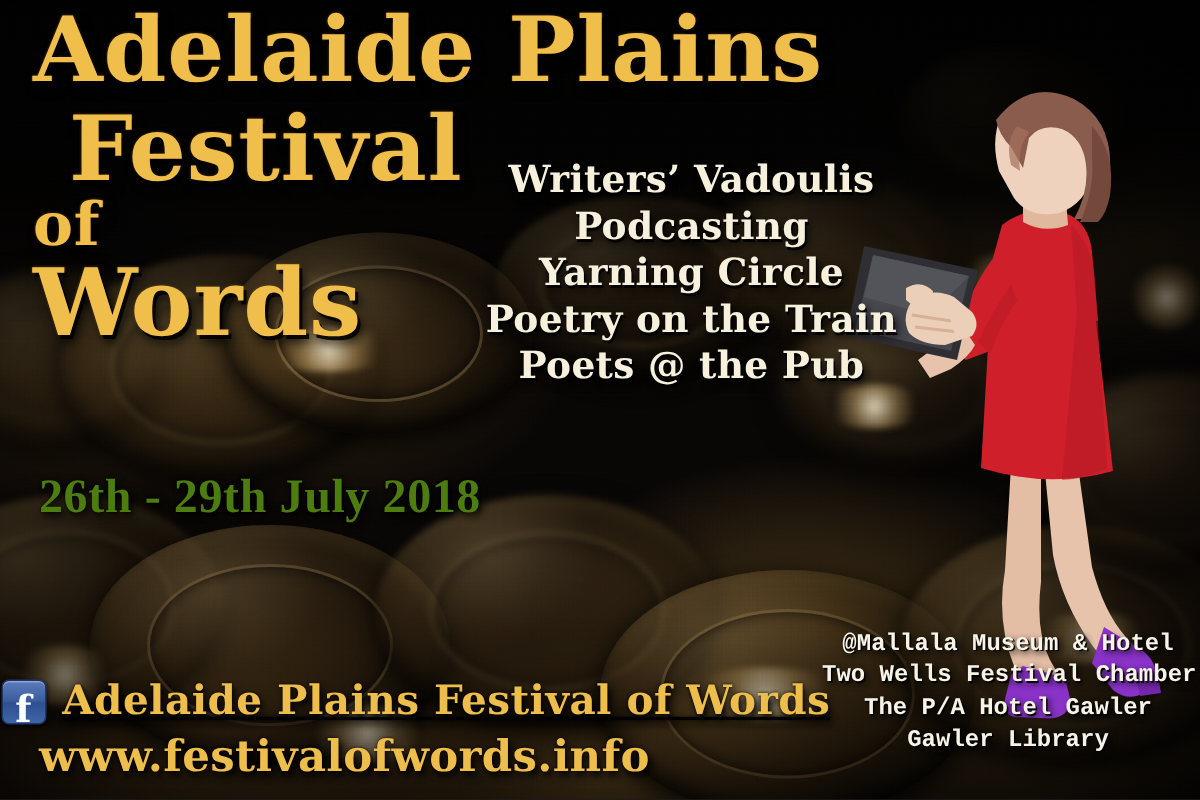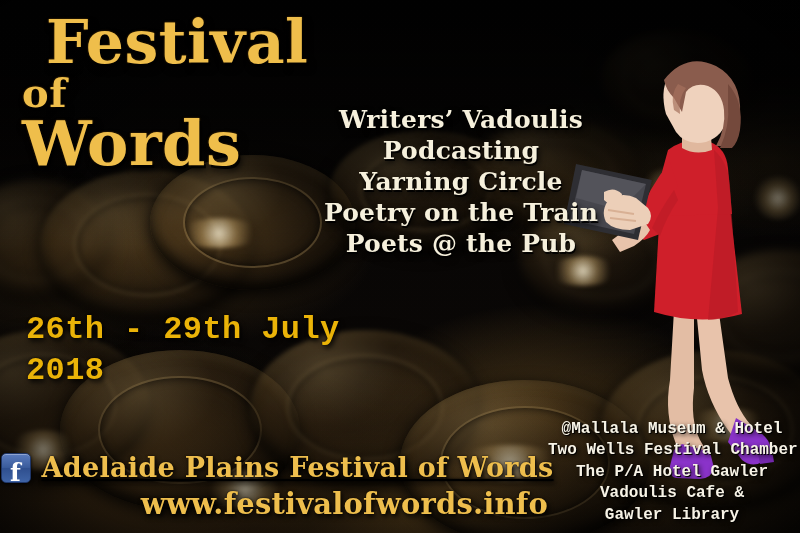--- a/index.html
+++ b/index.html
@@ -94,22 +94,22 @@
       0 0 2px rgba(120,78,10,.9);
     white-space:nowrap;
   }
   .t1{ font-size:60px; }
   .t2{ font-size:60px; margin-top:8px;margin-left:24px; }
   .t3{ font-size:40px; margin-top:2px; }
   .t4{ font-size:62px; margin-top:2px; }
 
   .dates{
     left:26px; top:310px; width:340px;
-    color:#eab308;
-    font-family:Liberation Mono, monospace;
+    color:#4d7c0f;
+    font-family:Liberation Serif, serif;
     font-weight:700;
     font-size:32px;
     line-height:1.28;
     letter-spacing:.4px;
     text-shadow:2px 3px 5px rgba(0,0,0,.9), 0 0 2px rgba(0,0,0,.8);
   }
 
   
   .events{
     left:305px; top:104px; width:312px;
@@ -172,21 +172,21 @@
   .fb-text{
     color:#eebe4d;
     font-family:"DejaVu Serif", serif;
     font-weight:700;
     font-size:27px;
     letter-spacing:.3px;
     white-space:nowrap;
     text-shadow:2px 3px 5px rgba(0,0,0,.92), 0 0 2px rgba(0,0,0,.85);
   }
   .url{
-    text-align:right;
+    text-align:left;
     margin-top:4px;
     padding-left:26px;
     color:#eebe4d;
     font-family:"DejaVu Serif", serif;
     font-weight:700;
     font-size:29px;
     letter-spacing:.2px;
     white-space:nowrap;
     text-shadow:2px 3px 5px rgba(0,0,0,.92), 0 0 2px rgba(0,0,0,.85);
   }
@@ -269,40 +269,40 @@
       <path d="M78 18 Q106 2 128 20 Q142 36 138 58 Q134 78 116 84 Q96 88 86 74 L76 56 Q70 34 78 18 Z" fill="#efd2bd"></path>
 
       <path d="M74 22 Q96 -6 126 8 Q152 22 150 56 Q149 76 142 88 L126 88 Q136 70 134 52 Q132 34 118 28
                Q104 24 96 34 L92 54 L84 40 Q76 32 74 22 Z" fill="#8a5c4d"></path>
       <path d="M96 30 Q88 40 90 56 L84 52 Q80 36 88 26 Z" fill="#a5705c" opacity=".7"></path>
       <path d="M138 26 Q154 44 150 72 Q148 84 142 90 L130 90 Q140 68 138 46 Z" fill="#74493c"></path>
     </svg>
   </div>
 
   <div class="layer title-block">
+    <div class="title-line t1">Adelaide Plains</div>
     <div class="title-line t2">Festival</div>
     <div class="title-line t3">of</div>
     <div class="title-line t4">Words</div>
   </div>
 
   <div class="layer dates">26th - 29th July 2018</div>
 
   <div class="layer events">
     <div>Writers’ Vadoulis</div>
     <div>Podcasting</div>
     <div>Yarning Circle</div>
     <div>Poetry on the Train</div>
     <div>Poets @ the Pub</div>
   </div>
 
   <div class="layer venues">
     <div>@Mallala Museum &amp; Hotel</div>
     <div>Two Wells Festival Chamber</div>
     <div>The P/A Hotel Gawler</div>
-    <div>Vadoulis Cafe &amp;</div>
     <div>Gawler Library</div>
   </div>
 
   <div class="layer footer">
     <div class="fb-row">
       <span class="fb-icon"></span>
       <span class="fb-text">Adelaide Plains Festival of Words</span>
     </div>
     <div class="url">www.festivalofwords.info</div>
   </div>

